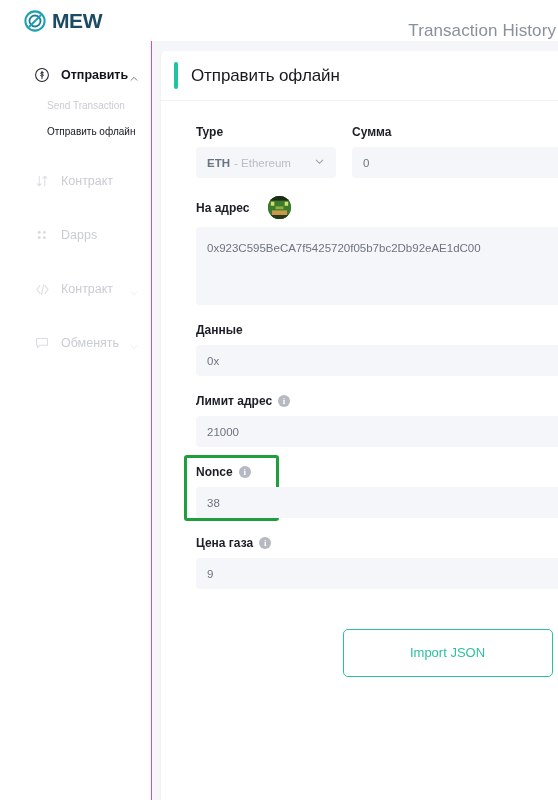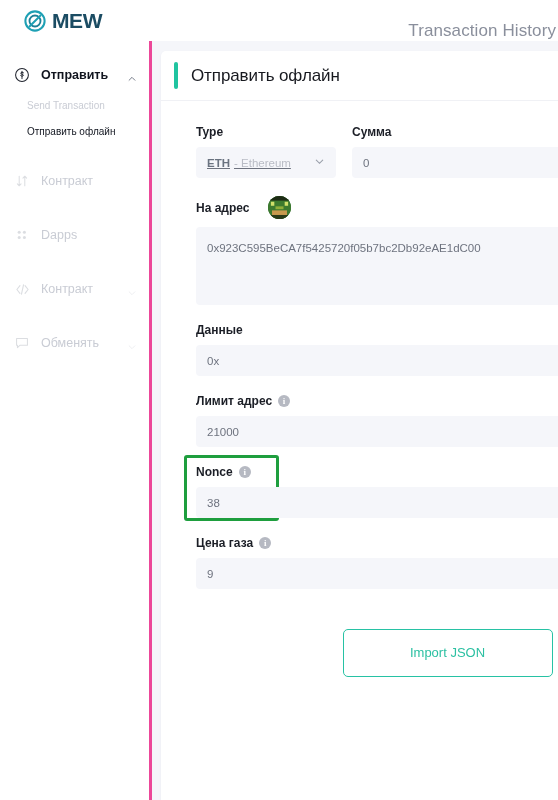--- a/index.html
+++ b/index.html
@@ -28,22 +28,23 @@
     cursor:pointer;
     margin-top:20px;
   }
 
   
   .body-wrap { position:absolute; left:0; top:41px; width:558px; height:759px; display:flex; }
 
   
   .sidebar {
     width:152px; height:759px; background:#ffffff;
-    border-right:3px solid #ec4899;
+    border-right:1px solid #ec4899;
     padding-top:17px;
+    padding-left:20px;
   }
   .nav-item {
     display:flex; align-items:center; height:34px;
     padding:0 12px 0 13px; cursor:pointer; position:relative;
   }
   .nav-ico { width:18px; flex:0 0 18px; display:flex; align-items:center; justify-content:center; }
   .nav-label { margin-left:10px; font-size:12.5px; }
   .nav-item.active .nav-label { color:#11151f; font-weight:700; }
   .nav-item.muted .nav-label { color:#c9ccd4; font-weight:400; }
   .nav-item.muted svg { opacity:.35; }
@@ -83,21 +84,21 @@
     background:#b6b9c2; color:#fff; font-size:9px; font-weight:700;
     display:inline-flex; align-items:center; justify-content:center;
     font-family:"Liberation Serif", serif; line-height:1;
   }
   .input {
     background:#f5f6fa; border-radius:4px; height:31px;
     display:flex; align-items:center; padding:0 11px;
     font-size:11.5px; color:#6e737f; position:relative;
   }
 
-  .sel-input { width:140px; justify-content:flex-start; gap:4px;text-decoration:underline; }
+  .sel-input { width:140px; justify-content:flex-start; gap:4px; }
   .sel-strong { color:#6a7380; font-weight:700; }
   .sel-dim { color:#b9bcc5; }
   .sel-chev { margin-left:auto; }
 
   .amount-input { flex:1; }
 
   .addr-head { display:flex; align-items:center; }
   .blockie {
     width:23px; height:23px; border-radius:50%; margin-left:13px;
     background:#2f6b2f; position:relative; overflow:hidden; flex:0 0 23px;

